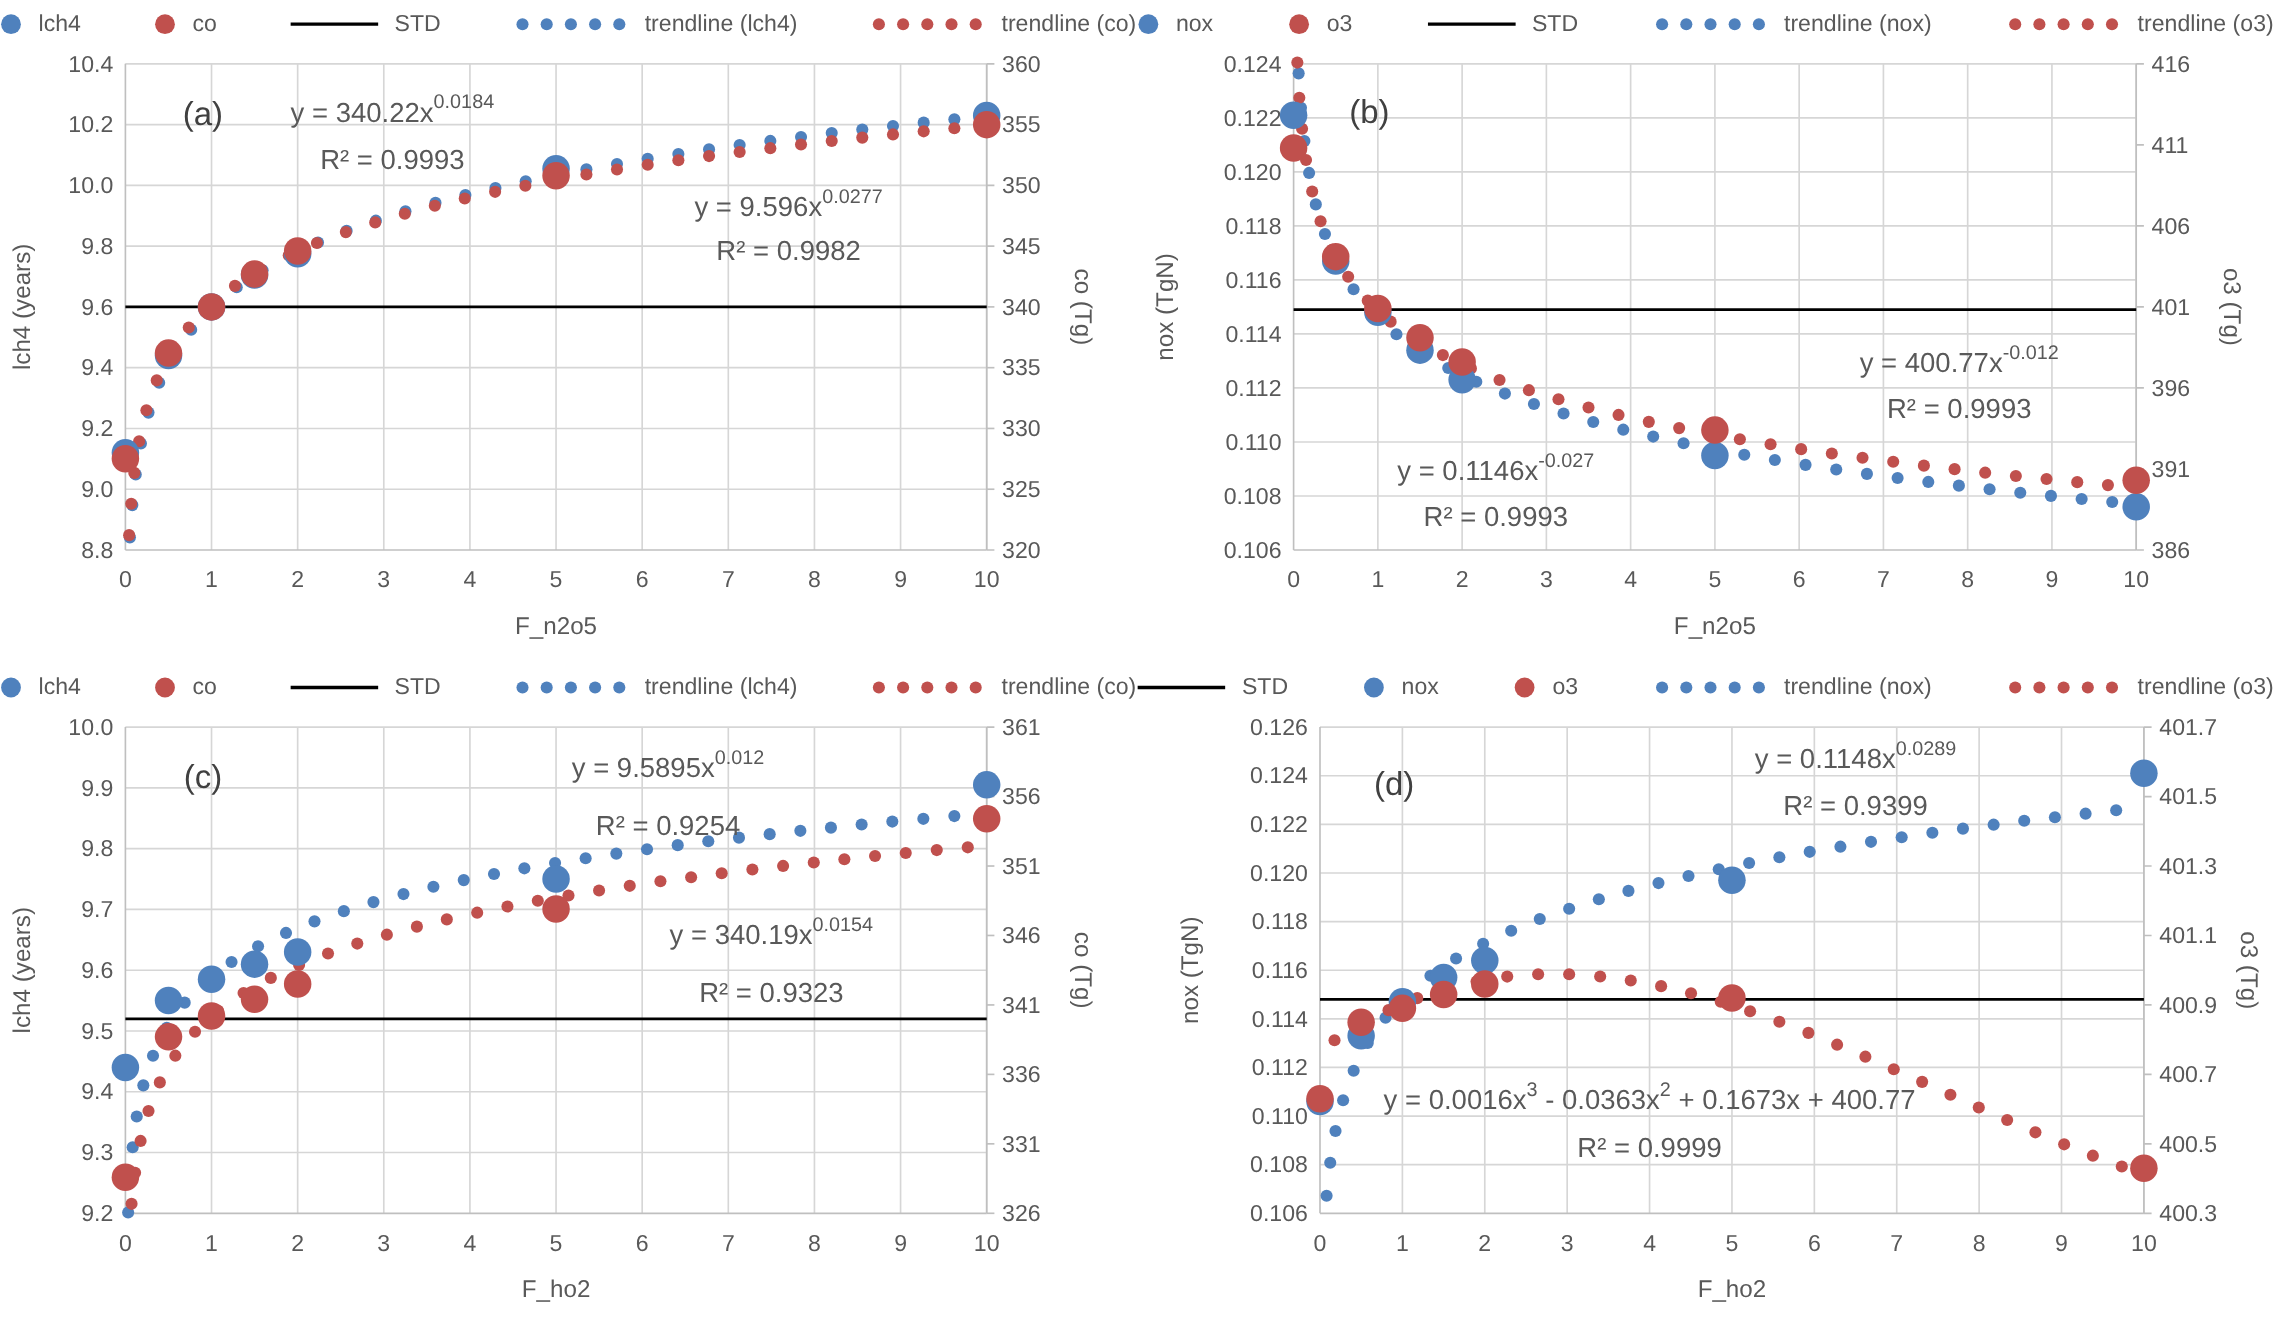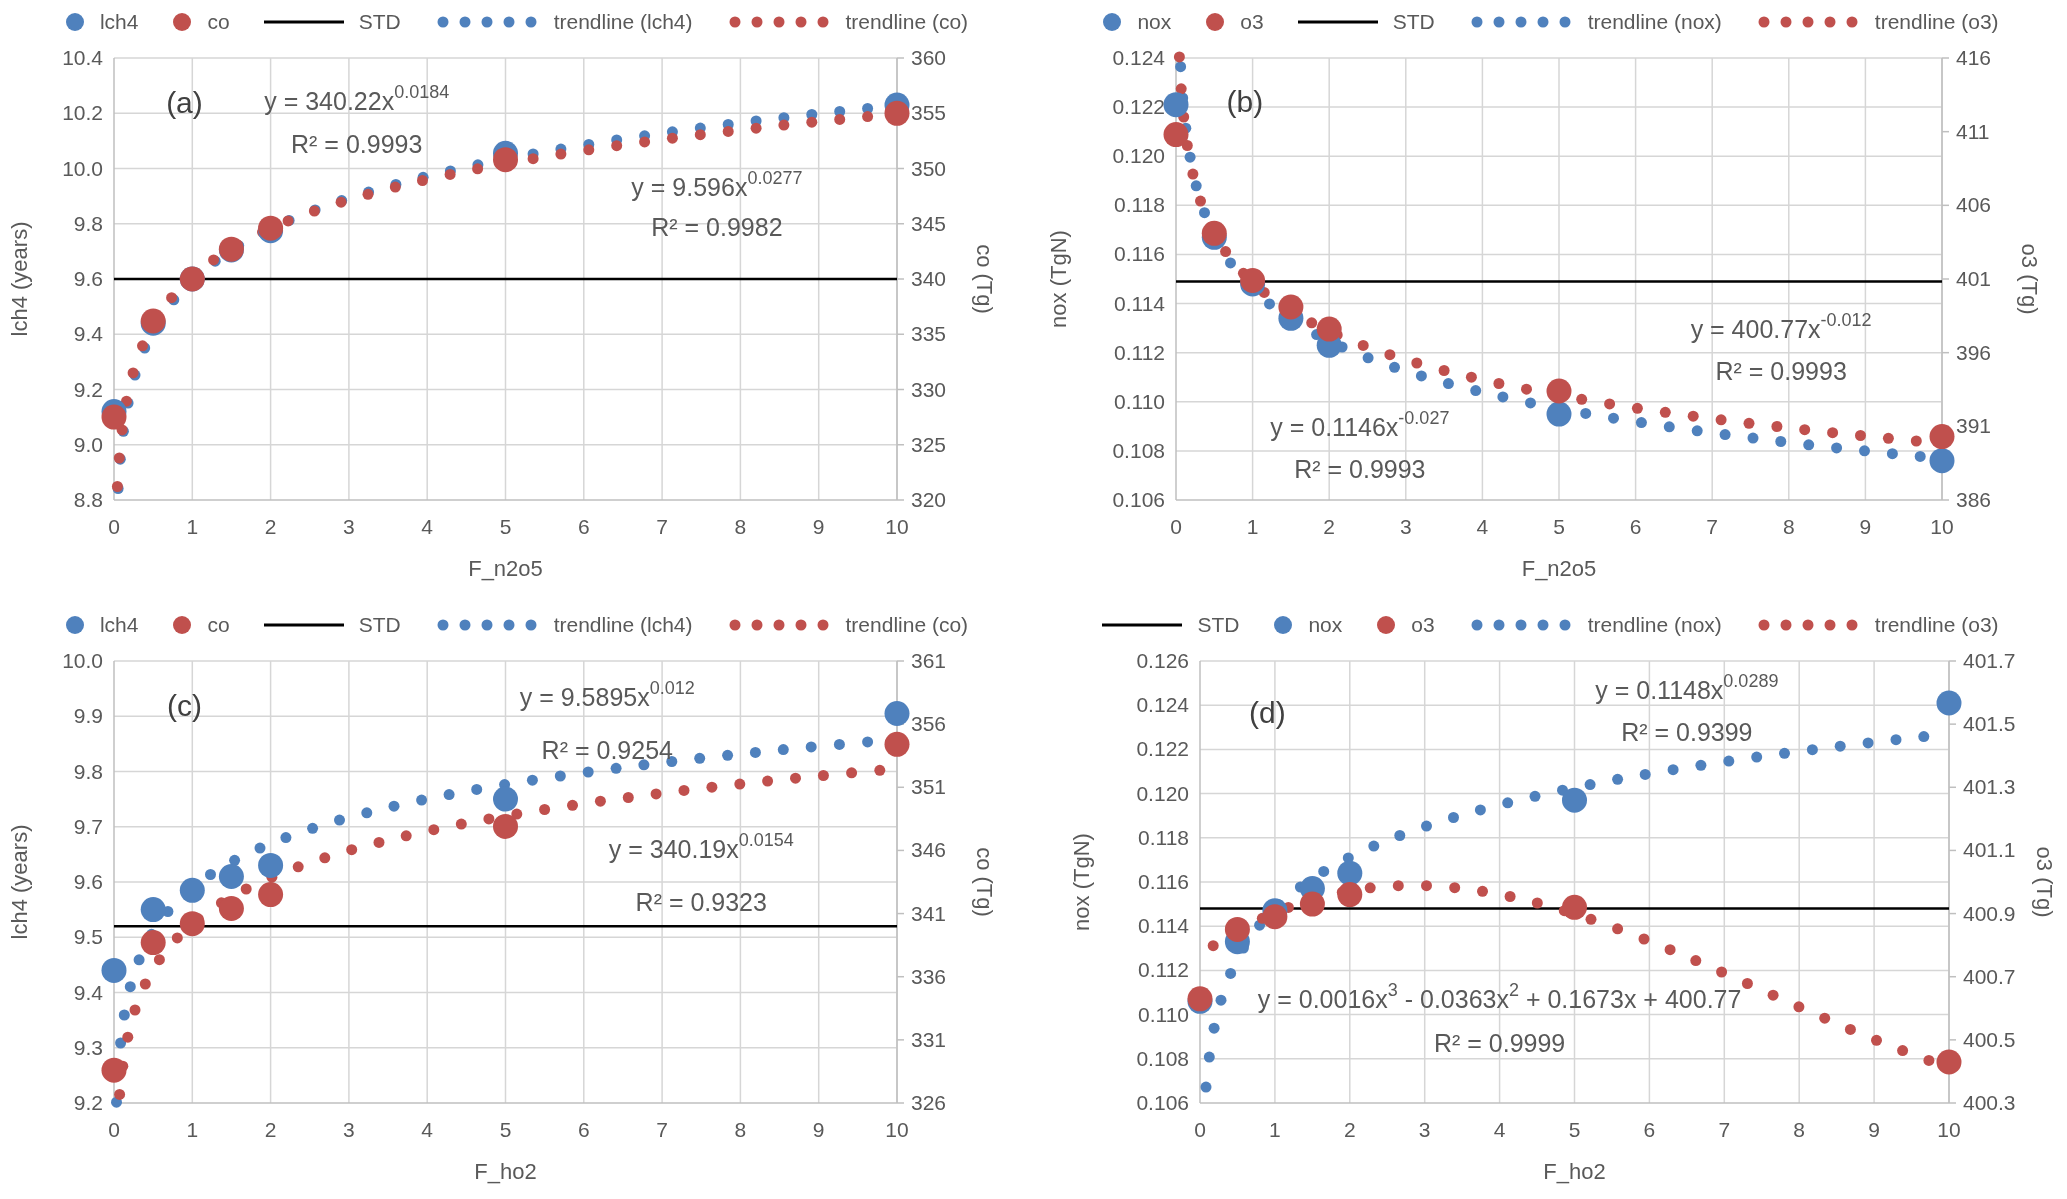--- a/index.html
+++ b/index.html
@@ -1,21 +1,21 @@
 <!DOCTYPE html>
 <html><head>
 <meta charset="utf-8">
 <style>
   html,body{margin:0;padding:0;}
   body{
     width:2067px;height:1199px;background:#ffffff;position:relative;
     font-family:"Liberation Sans", sans-serif;overflow:hidden;
   }
   .panel{position:absolute;width:1033px;height:596px;background:#ffffff;}
-  .legend{height:44px;display:flex;justify-content:center;align-items:center;gap:34px;}
+  .legend{height:44px;display:flex;justify-content:space-between;align-items:center;gap:34px;}
   .legend-item{display:flex;align-items:center;gap:15px;}
   .legend-label{font-size:21px;color:#595959;white-space:nowrap;}
   svg.chart{display:block;}
   svg.chart text{font-family:"Liberation Sans", sans-serif;}
 </style>
 </head>
 <body>
 
 <div>
   <div class="panel" style="left: 0px; top: 0px;">

